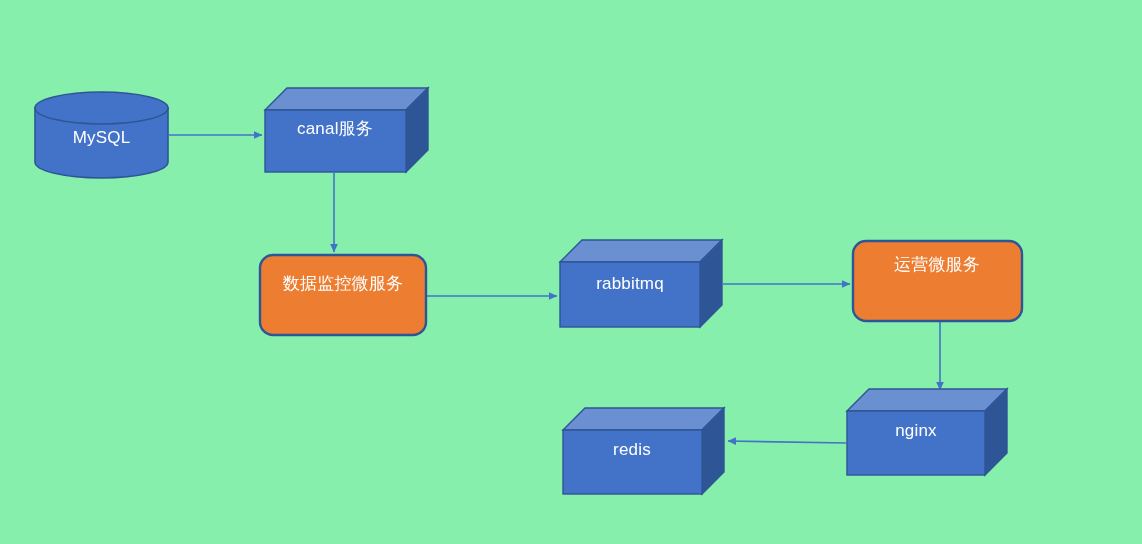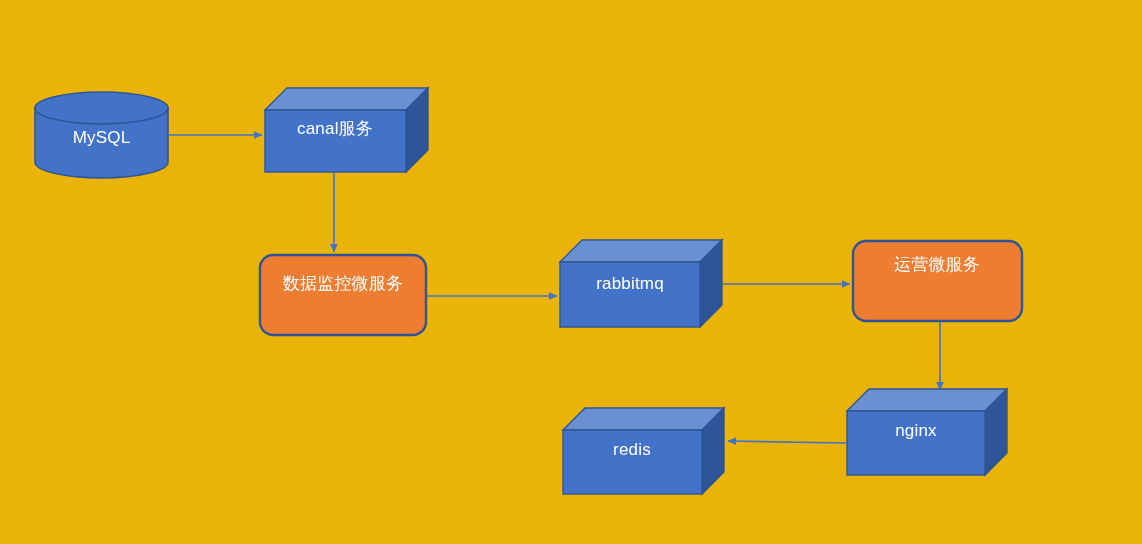--- a/index.html
+++ b/index.html
@@ -10,21 +10,21 @@
   body {
     width: 1142px;
     height: 544px;
     overflow: hidden;
     font-family: "Liberation Sans", sans-serif;
   }
   #diagram-canvas {
     position: relative;
     width: 1142px;
     height: 544px;
-    background: #eab308;
+    background: #86efac;
   }
   #diagram-svg {
     position: absolute;
     top: 0;
     left: 0;
     width: 1142px;
     height: 544px;
     display: block;
   }
   .node-label {

